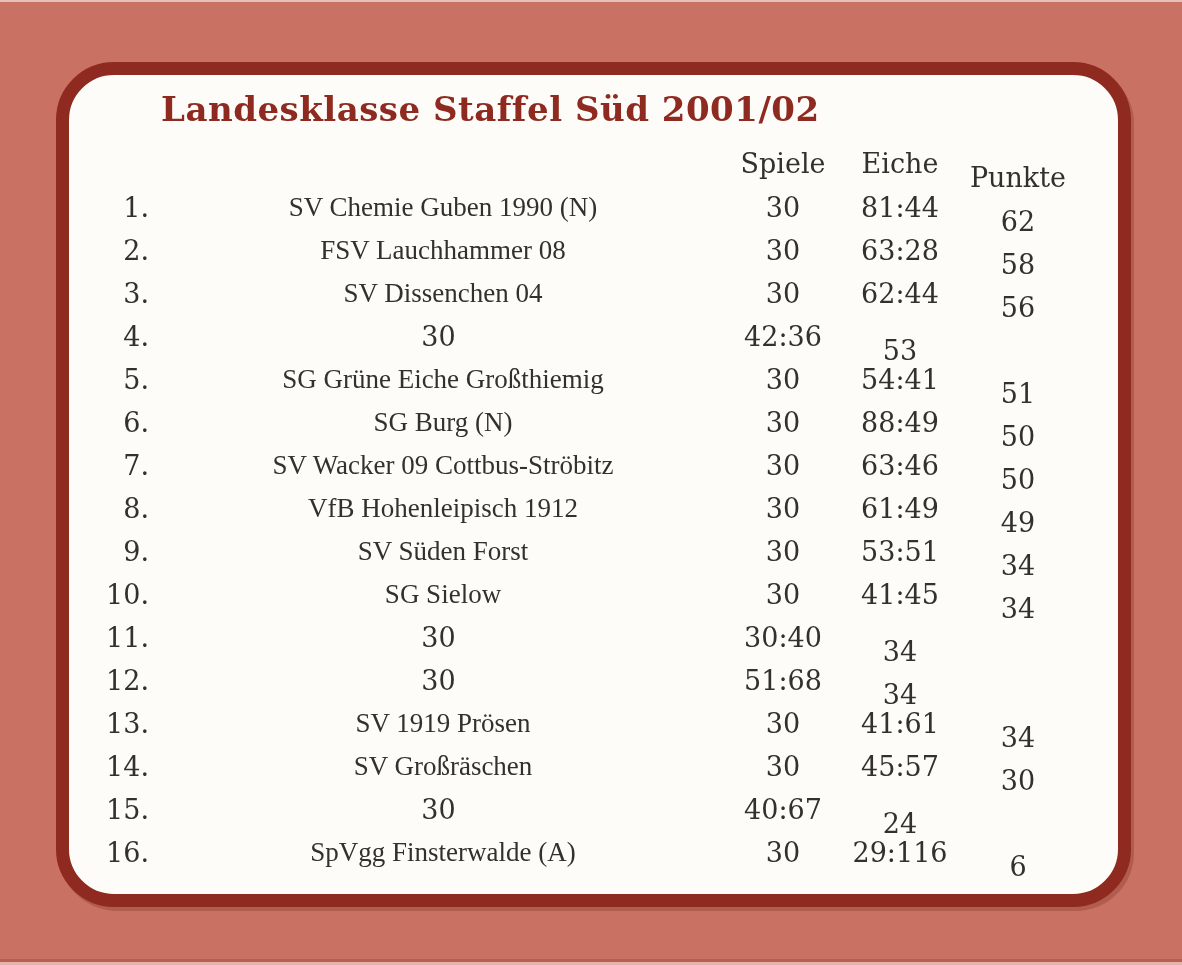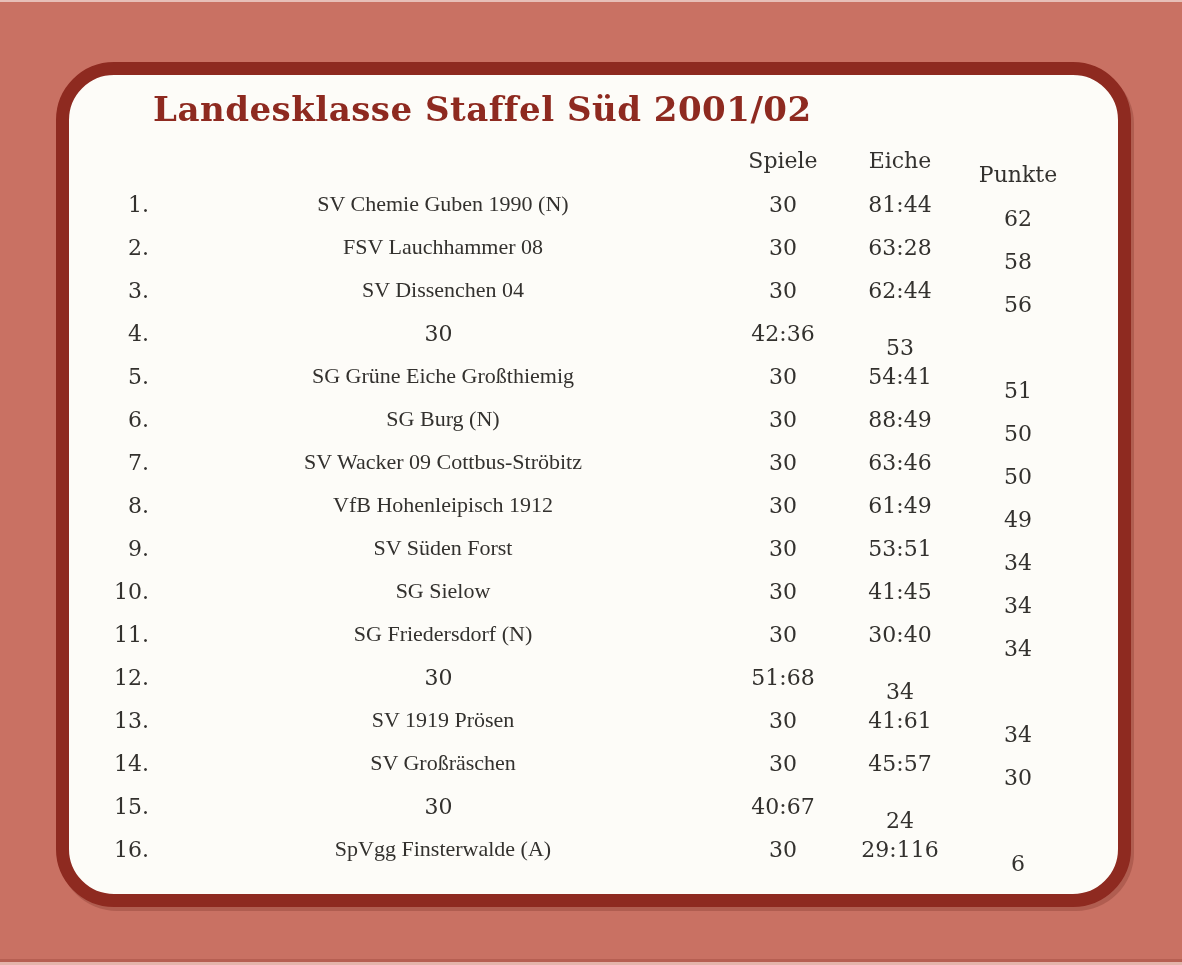--- a/index.html
+++ b/index.html
@@ -36,34 +36,34 @@
     left: 56px; top: 62px;
     width: 1075px; height: 845px;
     background: var(--card-bg);
     border: 13px solid var(--accent);
     border-radius: 58px;
     box-shadow: 3px 4px 0 rgba(120, 45, 35, 0.30);
   }
 
   .card-title {
     position: absolute;
-    left: 84px; top: 14px;
+    left: 92px; top: 14px;
     font-size: 34px;
     font-weight: 700;
     color: var(--accent);
     letter-spacing: 0.5px;
     white-space: nowrap;
   }
 
   .grid-row {
     display: grid;
     grid-template-columns: 80px 579px 110px 124px 112px;
     align-items: center;
     height: 43px;
-    font-size: 22px;
+    font-size: 27px;
     color: var(--text);
     white-space: nowrap;
   }
   .cell-rank   { text-align: right; }
   .cell-team   { text-align: center; padding-left: 9px; font-family: Liberation Serif, serif; }
   .cell-spiele { text-align: center; }
   .cell-tore   { text-align: center; }
   .cell-punkte { text-align: center; margin-top: 29px; }
 
   .table-header {
@@ -169,21 +169,20 @@
   <div class="grid-row">
     <span class="cell-rank">10.</span>
     <span class="cell-team">SG Sielow</span>
     <span class="cell-spiele">30</span>
     <span class="cell-tore">41:45</span>
     <span class="cell-punkte">34</span>
   </div>
 
   <div class="grid-row">
     <span class="cell-rank">11.</span>
-    <span class="cell-team">SG Friedersdorf (N)</span>
     <span class="cell-spiele">30</span>
     <span class="cell-tore">30:40</span>
     <span class="cell-punkte">34</span>
   </div>
 
   <div class="grid-row">
     <span class="cell-rank">12.</span>
     <span class="cell-spiele">30</span>
     <span class="cell-tore">51:68</span>
     <span class="cell-punkte">34</span>

